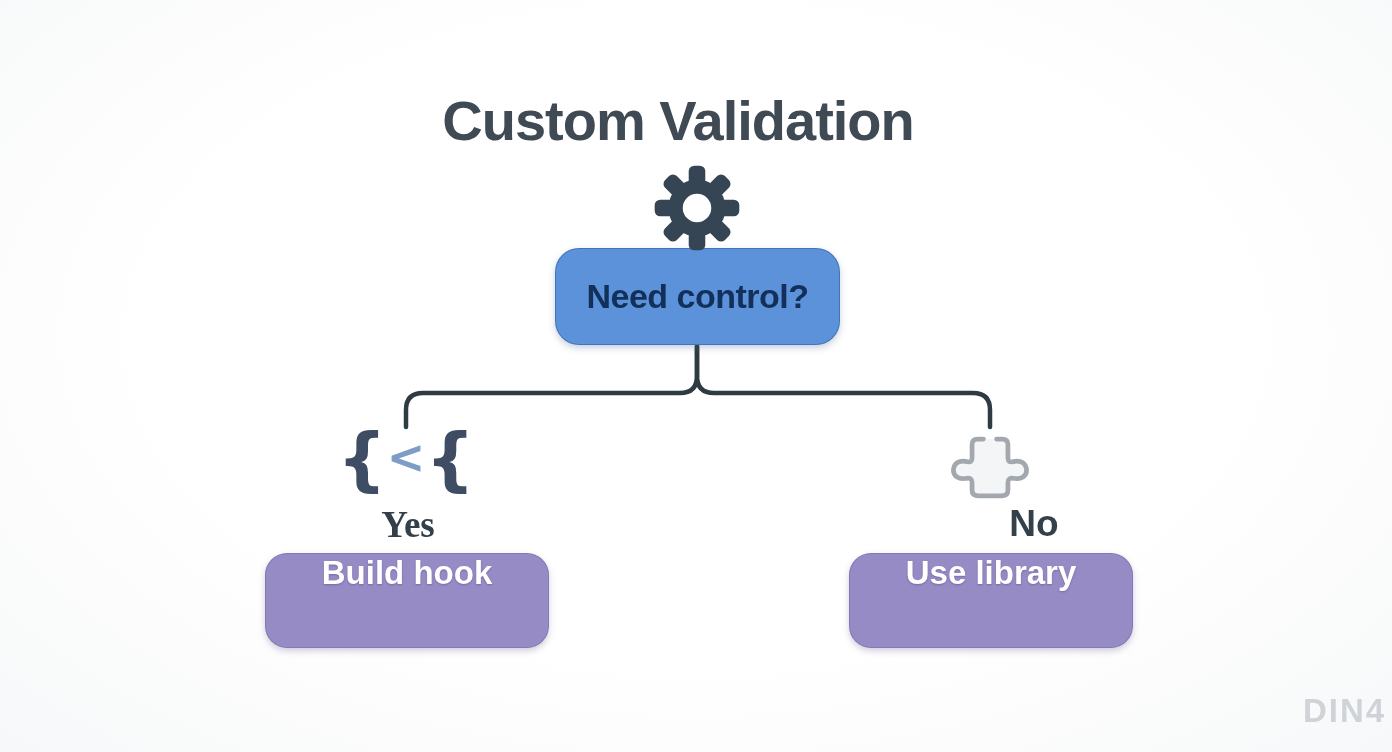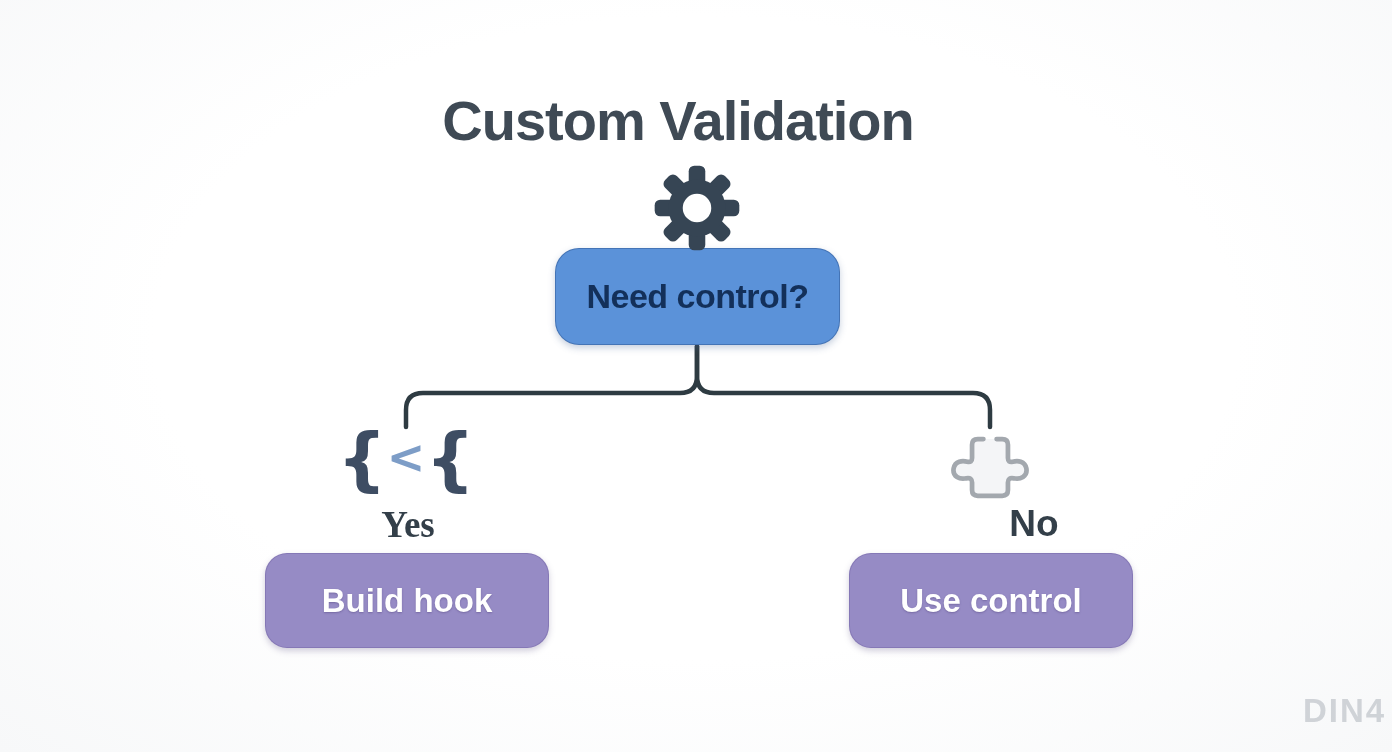--- a/index.html
+++ b/index.html
@@ -138,21 +138,21 @@
   .result-node {
     position: absolute;
     top: 553px;
     width: 284px;
     height: 95px;
     background: var(--result-bg);
     border: 1px solid rgba(120, 105, 170, 0.55);
     border-radius: 22px;
     box-shadow: 0 3px 6px rgba(90, 80, 130, 0.28);
     display: flex;
-    align-items: center;
+    align-items: flex-start;
     justify-content: center;
   }
   .result-node.left  { left: 265px; }
   .result-node.right { left: 849px; }
   .result-label {
     font-size: 33px;
     font-weight: bold;
     color: var(--result-text);
     text-shadow: 0 1px 2px rgba(60, 45, 100, 0.35);
   }
@@ -210,18 +210,18 @@
     </svg>
   </div>
 
   <div class="branch-label no">No</div>
 
   <div class="result-node left">
     <span class="result-label">Build hook</span>
   </div>
 
   <div class="result-node right">
-    <span class="result-label">Use control</span>
+    <span class="result-label">Use library</span>
   </div>
 
   <div class="watermark">DIN4</div>
 
 </div>
 
 </body></html>

